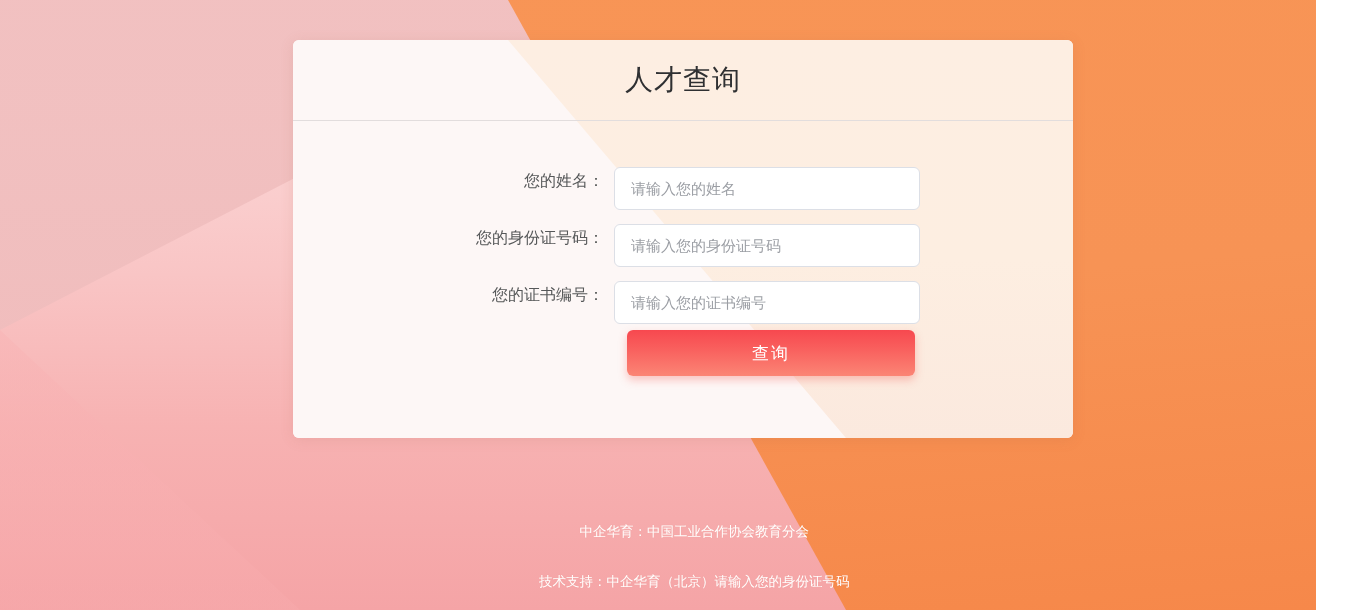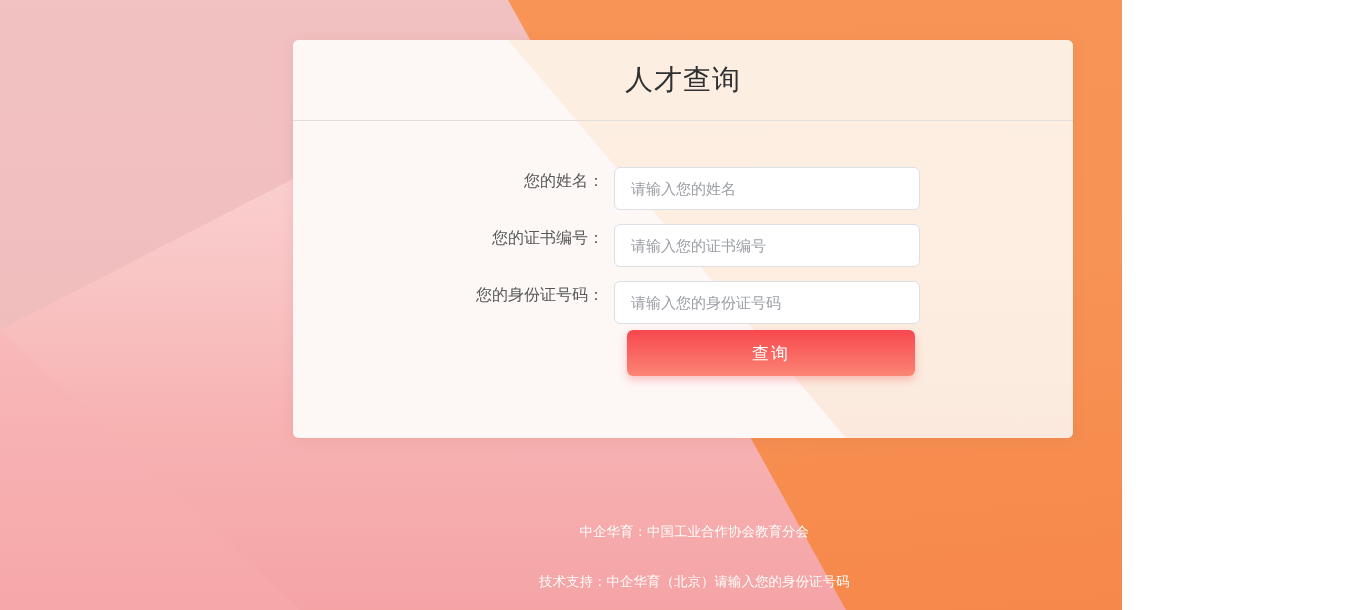--- a/index.html
+++ b/index.html
@@ -6,21 +6,21 @@
 
   html, body {
     width: 1366px;
     height: 610px;
     overflow: hidden;
     font-family: "Liberation Sans", "DejaVu Sans", sans-serif;
   }
 
   #page {
     position: relative;
-    width: 1122px;
+    width: 1316px;
     height: 610px;
     overflow: hidden;
     background: #f7a8ab;
   }
 
   
   .bg-layer {
     position: absolute;
     inset: 0;
     pointer-events: none;
@@ -203,30 +203,30 @@
       <div class="card-body">
 
         <div class="form-row">
           <div class="form-label">您的姓名：</div>
           <div class="form-field">
             <input class="form-input" type="text" placeholder="请输入您的姓名" style="">
           </div>
         </div>
 
         <div class="form-row">
+          <div class="form-label">您的身份证号码：</div>
+          <div class="form-field">
+            <input class="form-input" type="text" placeholder="请输入您的身份证号码" style="">
+          </div>
+        </div>
+
+        <div class="form-row">
           <div class="form-label">您的证书编号：</div>
           <div class="form-field">
             <input class="form-input" type="text" placeholder="请输入您的证书编号" style="">
-          </div>
-        </div>
-
-        <div class="form-row">
-          <div class="form-label">您的身份证号码：</div>
-          <div class="form-field">
-            <input class="form-input" type="text" placeholder="请输入您的身份证号码" style="">
           </div>
         </div>
 
         <div class="form-row submit-row">
           <div class="form-label"></div>
           <div class="form-field">
             <button class="submit-button">查询</button>
           </div>
         </div>
 

